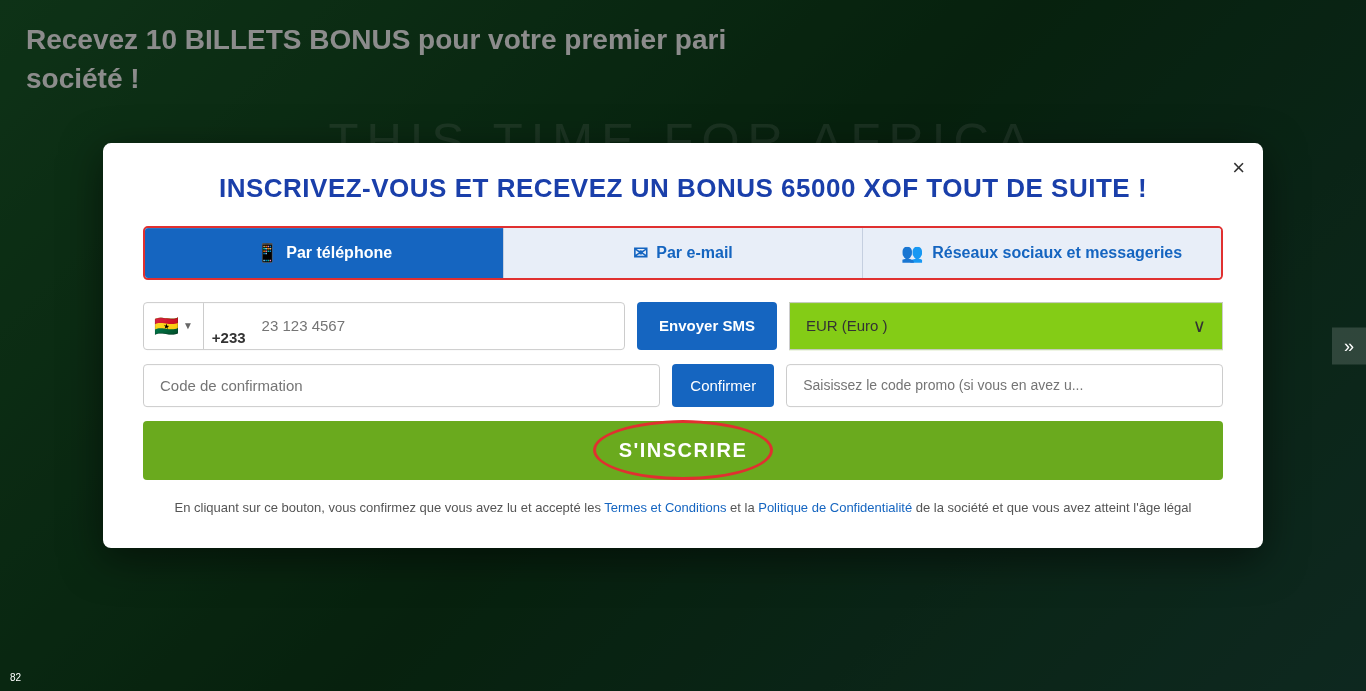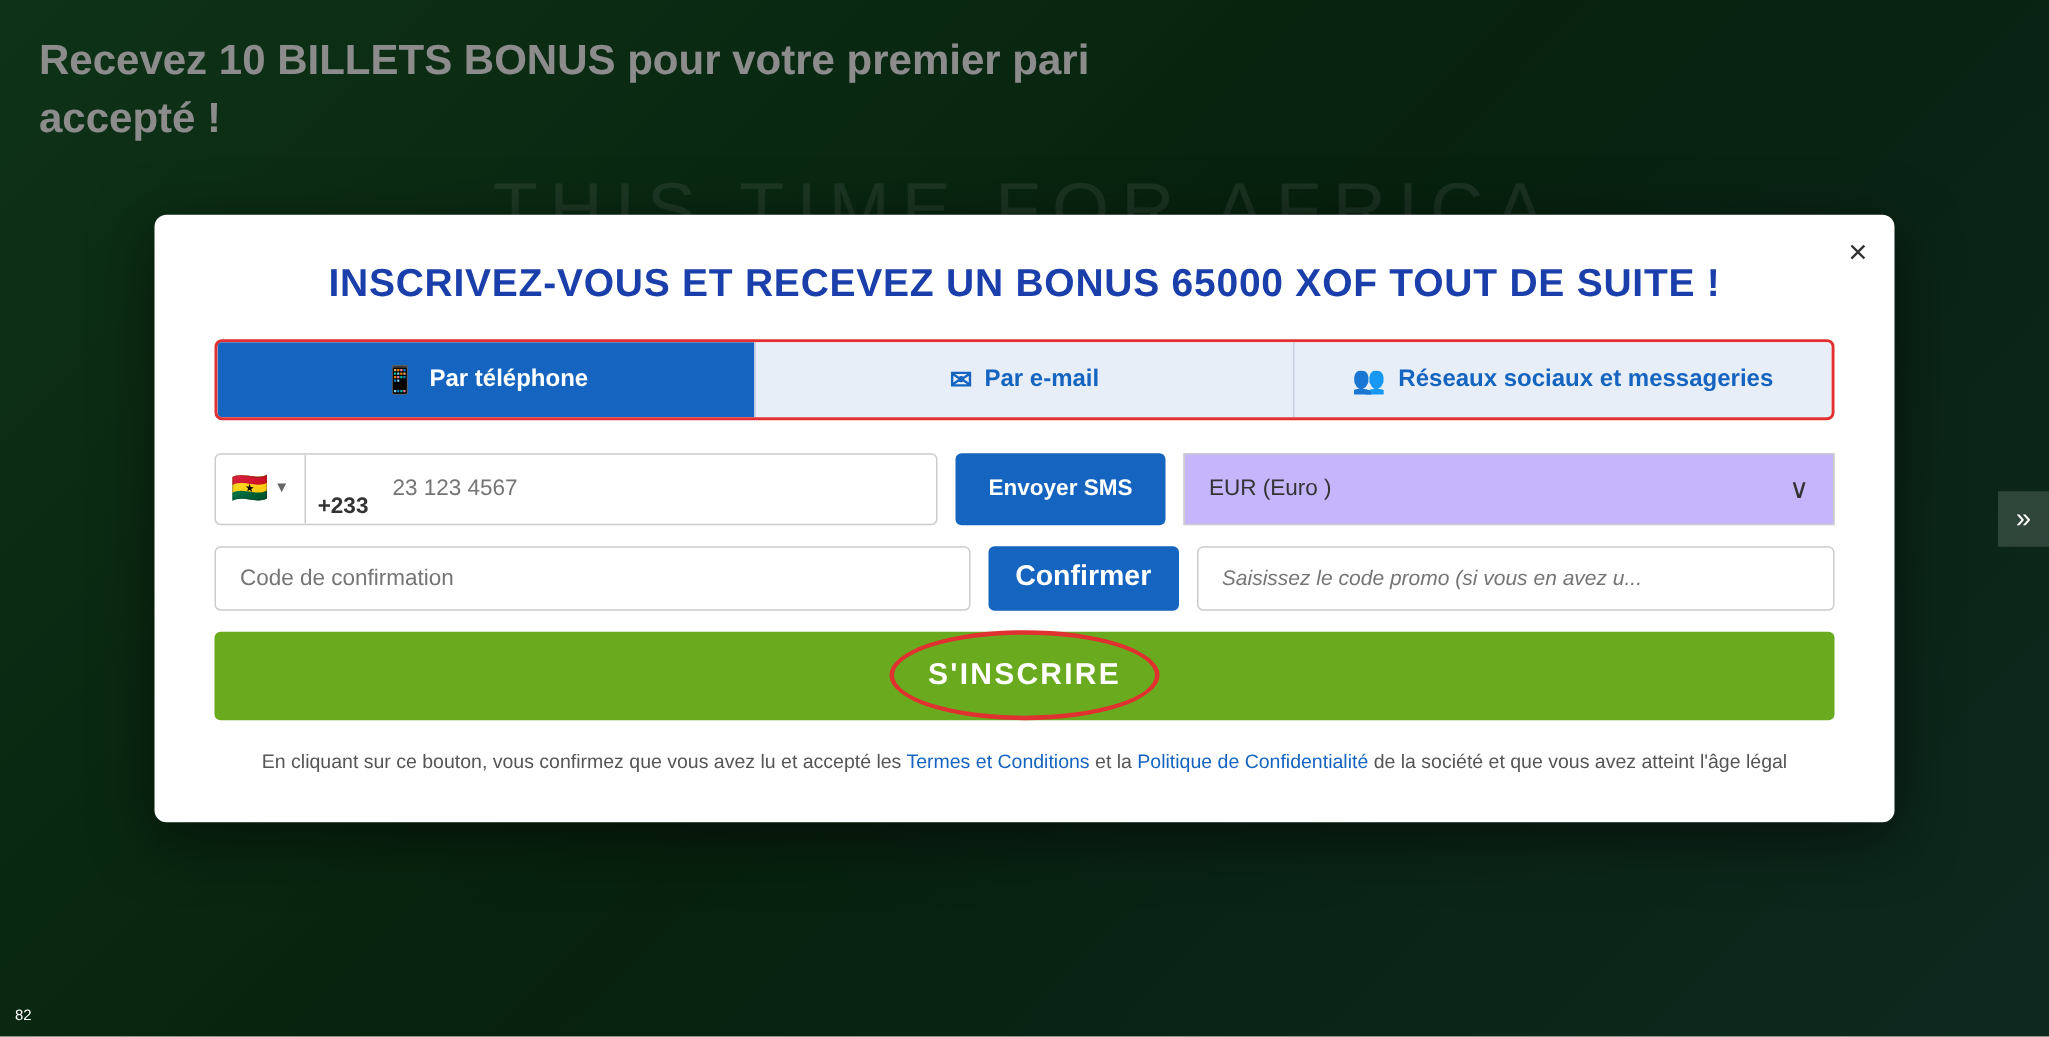--- a/index.html
+++ b/index.html
@@ -202,21 +202,21 @@
       flex: 1;
       display: flex;
       align-items: center;
       justify-content: space-between;
       border: 1px solid #ccc;
       border-radius: 0;
       padding: 12px 16px;
       font-size: 15px;
       color: #333;
       cursor: pointer;
-      background: #c4b5fd;
+      background: #84cc16;
     }
 
     .currency-chevron {
       font-size: 18px;
       color: #333;
     }
 
     .confirmation-input {
       flex: 1.2;
       border: 1px solid #ccc;
@@ -225,36 +225,35 @@
       font-size: 15px;
       color: #aaa;
       outline: none;
     }
 
     .btn-confirmer {
       background: #1565c0;
       color: #fff;
       border: none;
       padding: 0 18px;
-      font-size: 19px;
-      font-weight: 700;
+      font-size: 15px;
+      font-weight: 400;
       cursor: pointer;
       border-radius: 4px;
       white-space: nowrap;
     }
 
     .promo-input {
       flex: 1;
       border: 1px solid #ccc;
       border-radius: 4px;
       padding: 12px 16px;
       font-size: 14px;
       color: #aaa;
       outline: none;
-      font-style: italic;
     }
 
     .register-btn-wrapper {
       position: relative;
       margin-bottom: 18px;
     }
 
     .btn-register {
       width: 100%;
       background: #6aaa1e;
@@ -324,21 +323,21 @@
     }
   </style>
 </head>
 <body>
 
 <div class="background"></div>
 <div class="overlay"></div>
 
 <div class="bg-text-top">
   <div>Recevez 10 BILLETS BONUS pour votre premier pari</div>
-  <div>accepté !</div>
+  <div>société !</div>
 </div>
 
 <div class="bg-africa-text">THIS TIME FOR AFRICA</div>
 
 <div class="modal">
 
   <button class="modal-close">×</button>
 
   <div class="modal-title">INSCRIVEZ-VOUS ET RECEVEZ UN BONUS 65000 XOF TOUT DE SUITE !</div>
 

